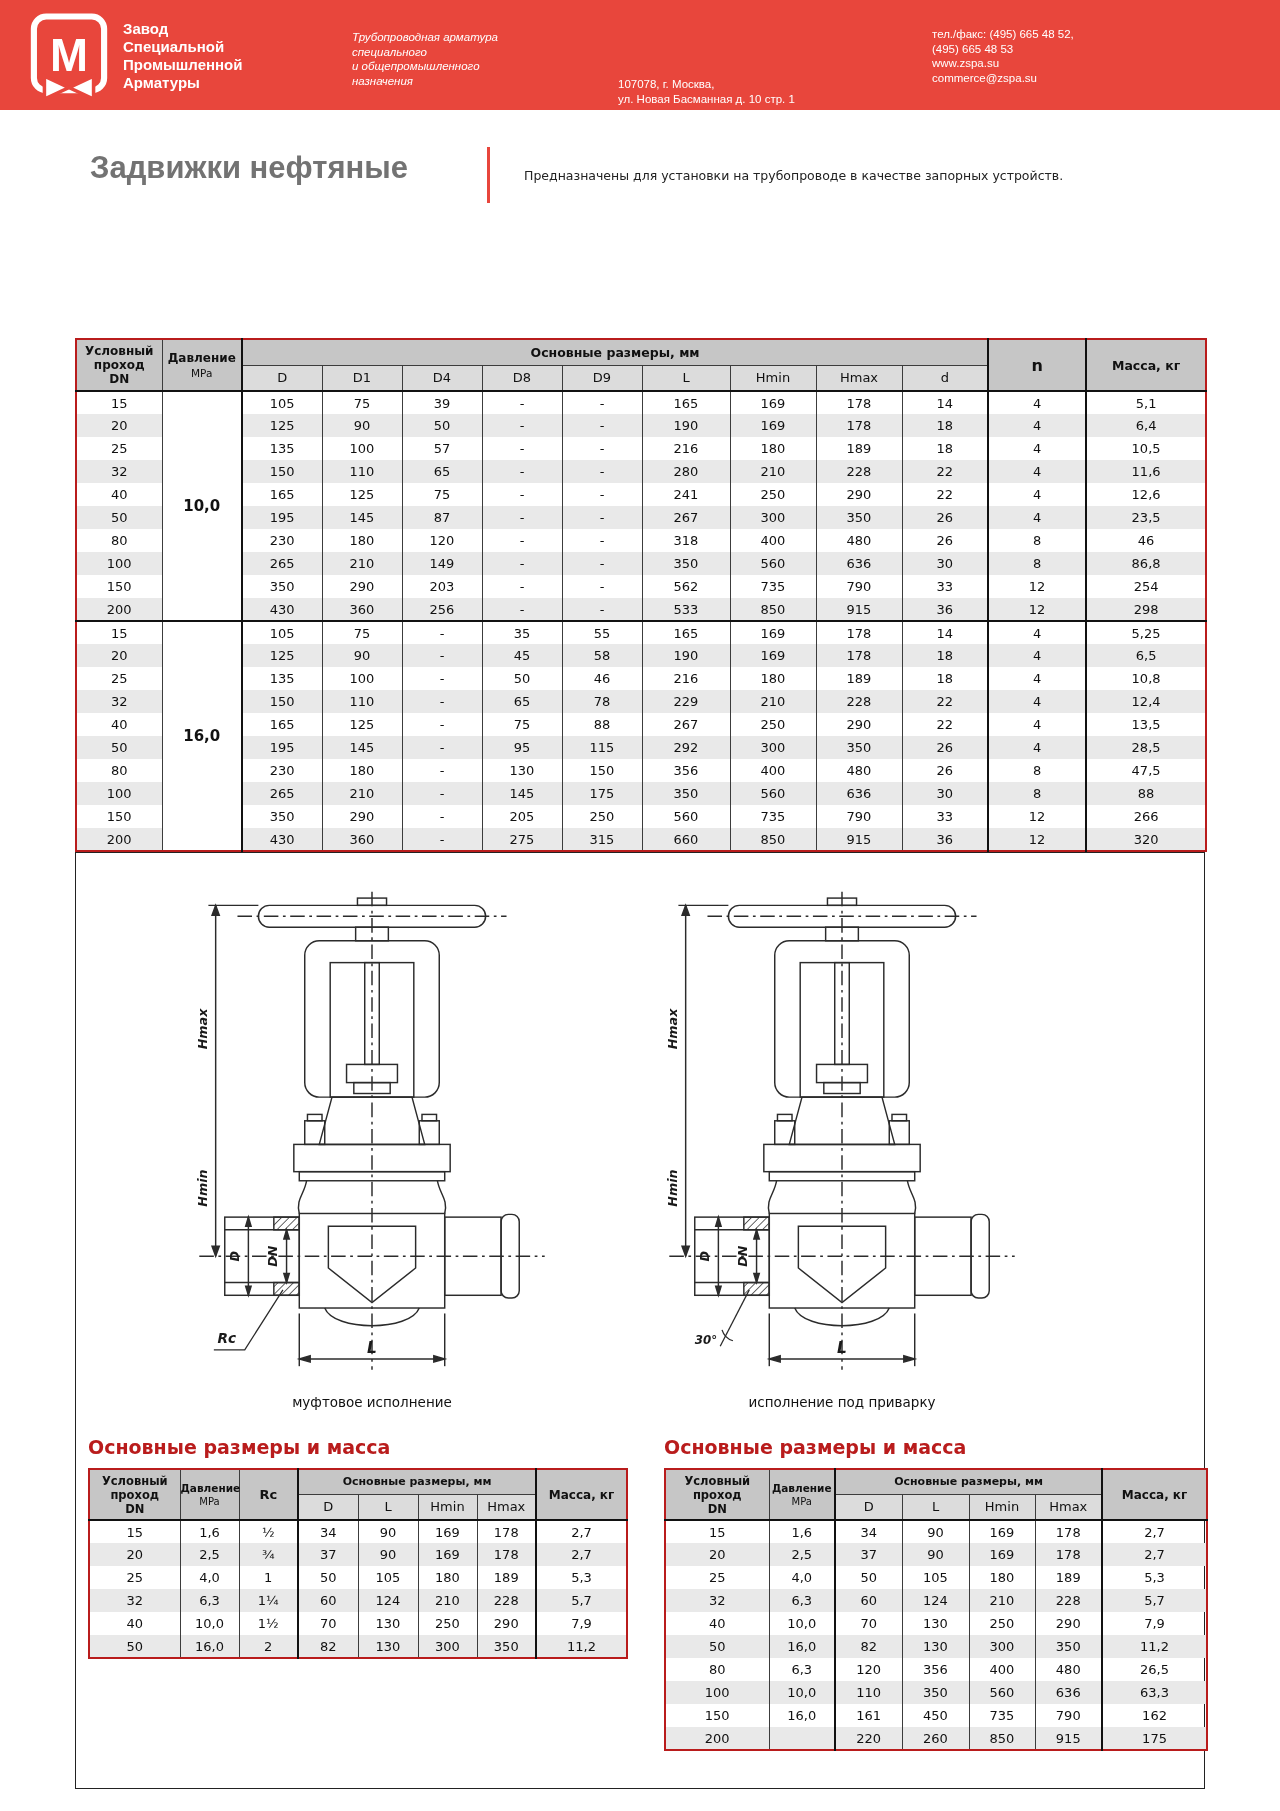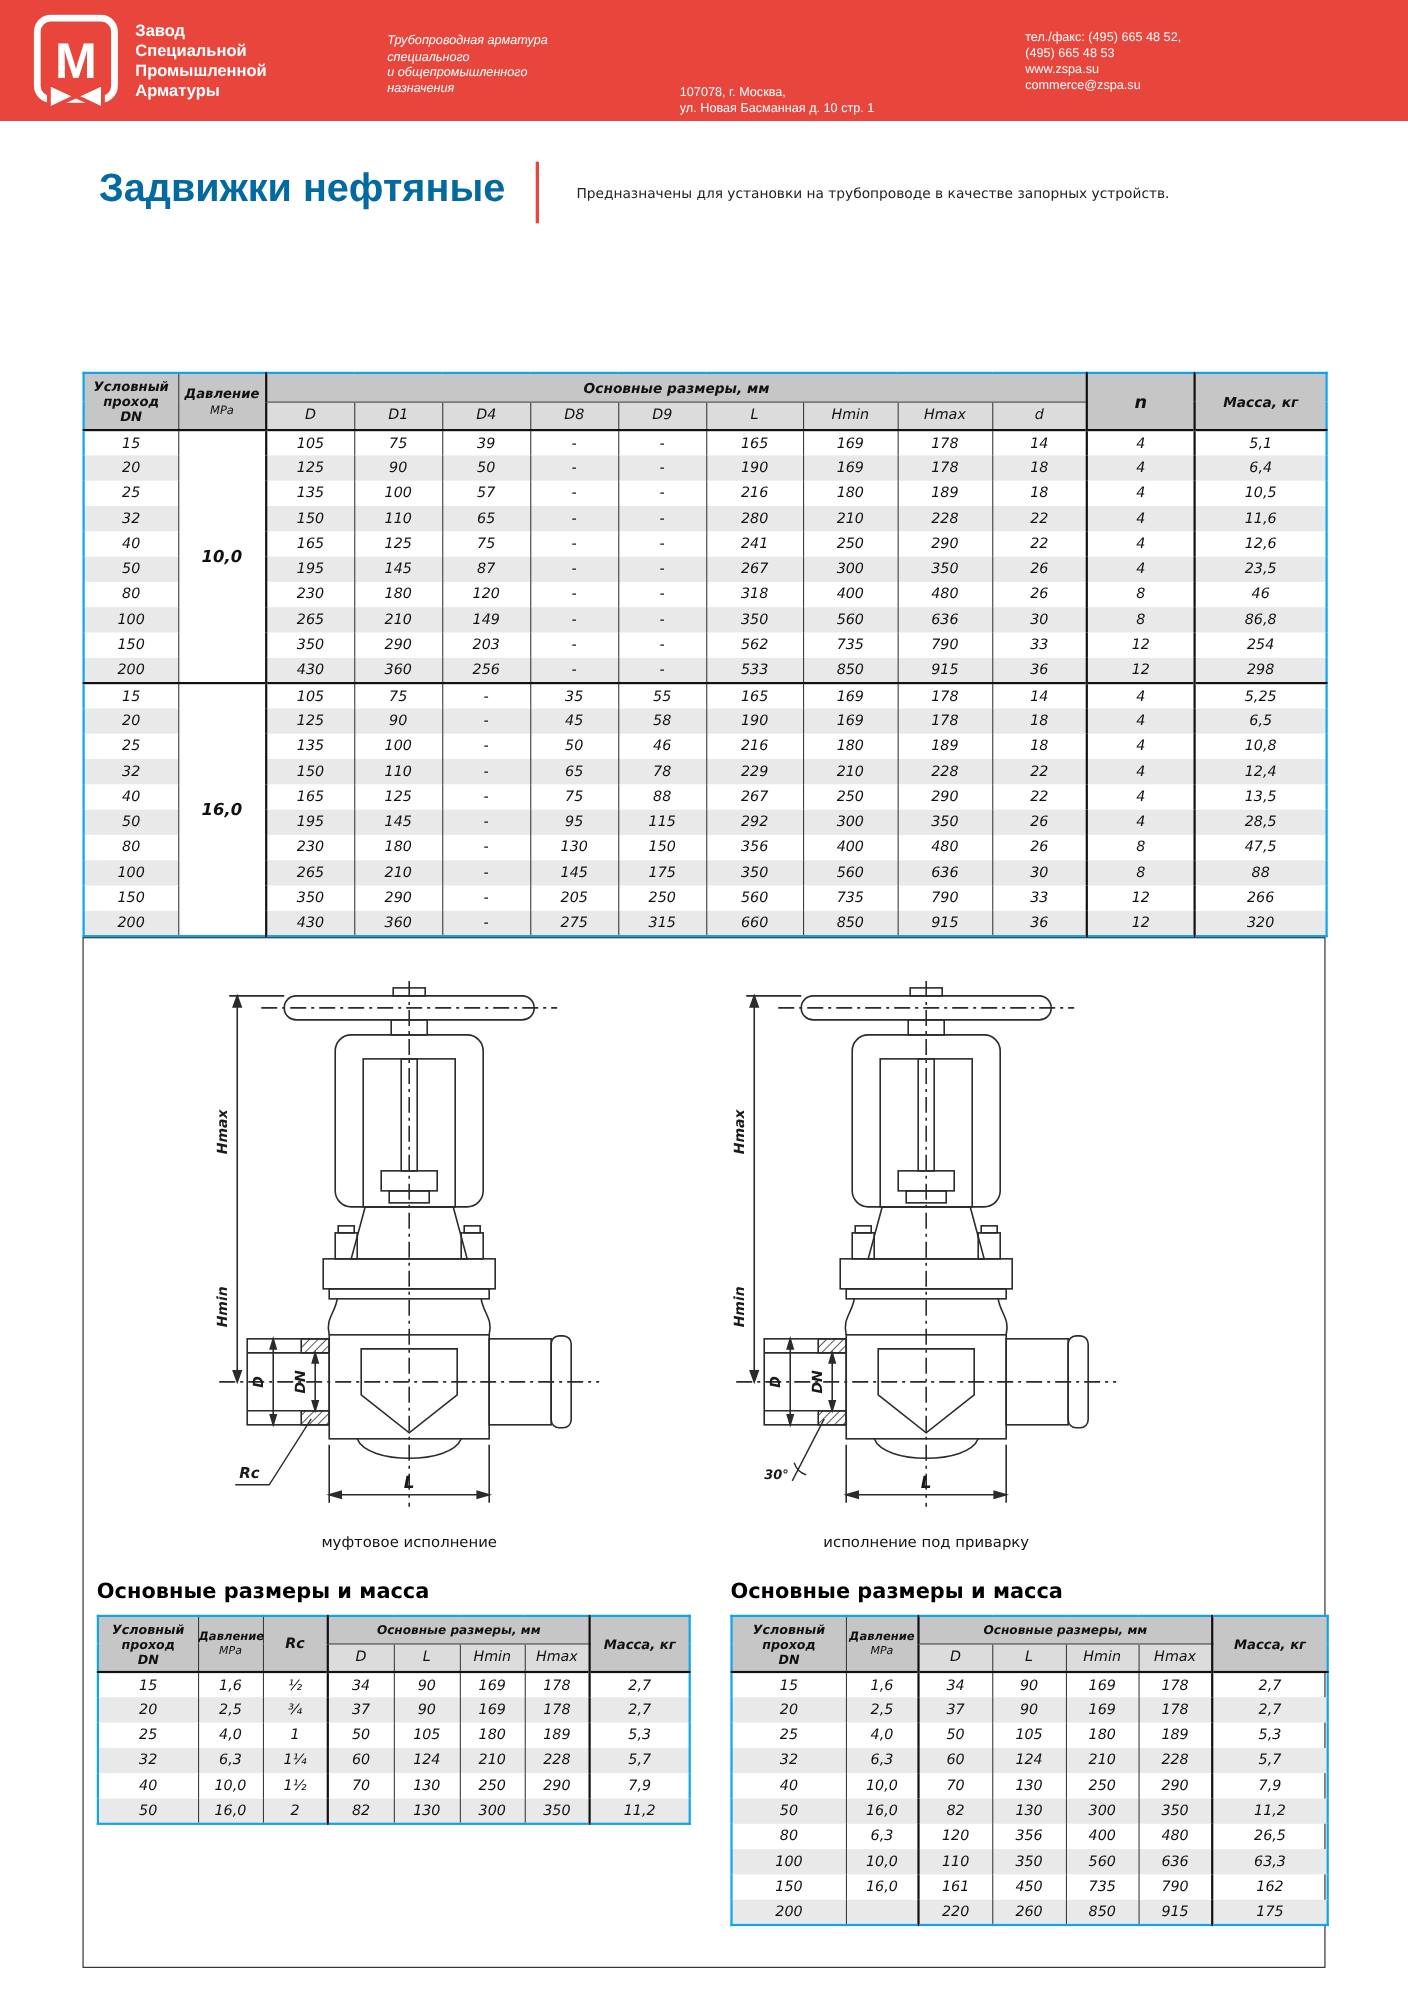--- a/index.html
+++ b/index.html
@@ -13,28 +13,28 @@
   .company { position:absolute; left:123px; top:20px; font-family:"Liberation Sans",sans-serif;
              font-size:15px; font-weight:bold; line-height:18px; white-space:pre-line; }
   .hblock { position:absolute; font-family:"Liberation Sans",sans-serif; font-size:11.5px;
             line-height:14.5px; white-space:pre-line; }
   .tagline { left:352px; top:30px;font-style:italic; }
   .address { left:618px; top:41px;margin-top:36px; }
   .contacts { left:932px; top:27px; }
 
   
   .page-title { position:absolute; left:90px; top:150px; font-family:"Liberation Sans",sans-serif;
-                font-size:36px; font-weight:bold; color:#0369a1; }
+                font-size:31px; font-weight:bold; color:#737373; }
   .title-divider { position:absolute; left:487px; top:147px; width:3px; height:56px; background:var(--red); }
   .title-desc { position:absolute; left:524px; top:168px; width:580px; font-size:12.5px; color:#222; }
 
   
   table { border-collapse:collapse; table-layout:fixed; }
   th, td { text-align:center; vertical-align:middle; }
-  .dtable { border:2px solid #0ea5e9;font-style:italic; }
+  .dtable { border:2px solid #b91c1c; }
   .dtable th, .dtable td { border-left:1px solid var(--line); }
   .dtable th:first-child, .dtable td:first-child { border-left:none; }
   .dtable thead { border-bottom:2px solid #111; }
   .dtable thead th { background:var(--hdr); font-weight:bold; color:#111; }
   .dtable thead th.sub { background:var(--sub); font-weight:normal; border-top:1px solid var(--line); font-size:13px; height:26px; }
   .dtable tbody td { height:23px; font-size:13px; color:#111; }
   .dtable tbody tr:nth-of-type(even) td { background:var(--stripe); }
   .dtable tbody td.mpa { background:#fff !important; font-weight:bold; font-size:15px; }
   .bd { border-left:2px solid #111 !important; }
   .hdn { font-size:12px; line-height:14px; white-space:pre-line; height:52px; }
@@ -53,21 +53,21 @@
   .figure { display:flex; flex-direction:column; align-items:center; width:400px; }
   .figure .caption { margin-top:6px; font-size:13.5px; color:#111; }
 
   .dim { font-family:"DejaVu Sans",sans-serif; font-style:italic; font-weight:bold; fill:#1a1a1a; stroke:none; }
   .cl { stroke-dasharray:16 5 3 5; }
 
   
   .bottom-block { position:absolute; top:583px; }
   .bb-left { left:12px; width:538px; }
   .bb-right { left:588px; width:542px; }
-  .bottom-heading { font-size:19px; font-weight:bold; color:#000000; margin-bottom:10px; font-family:"DejaVu Sans",sans-serif; }
+  .bottom-heading { font-size:19px; font-weight:bold; color:#b91c1c; margin-bottom:10px; font-family:"DejaVu Sans",sans-serif; }
   .bottom-table { width:100%; }
   .bottom-table thead th { height:25px; }
   .bottom-table .hdn { font-size:11.5px; height:50px; }
   .bottom-table .hpres { font-size:10.5px; }
   .bottom-table .hpres .unit { font-size:10px; }
   .bottom-table .hgroup { font-size:11px; }
   .bottom-table .hmass { font-size:12px; }
   .hrc { font-size:13px; }
 </style>
 </head>

